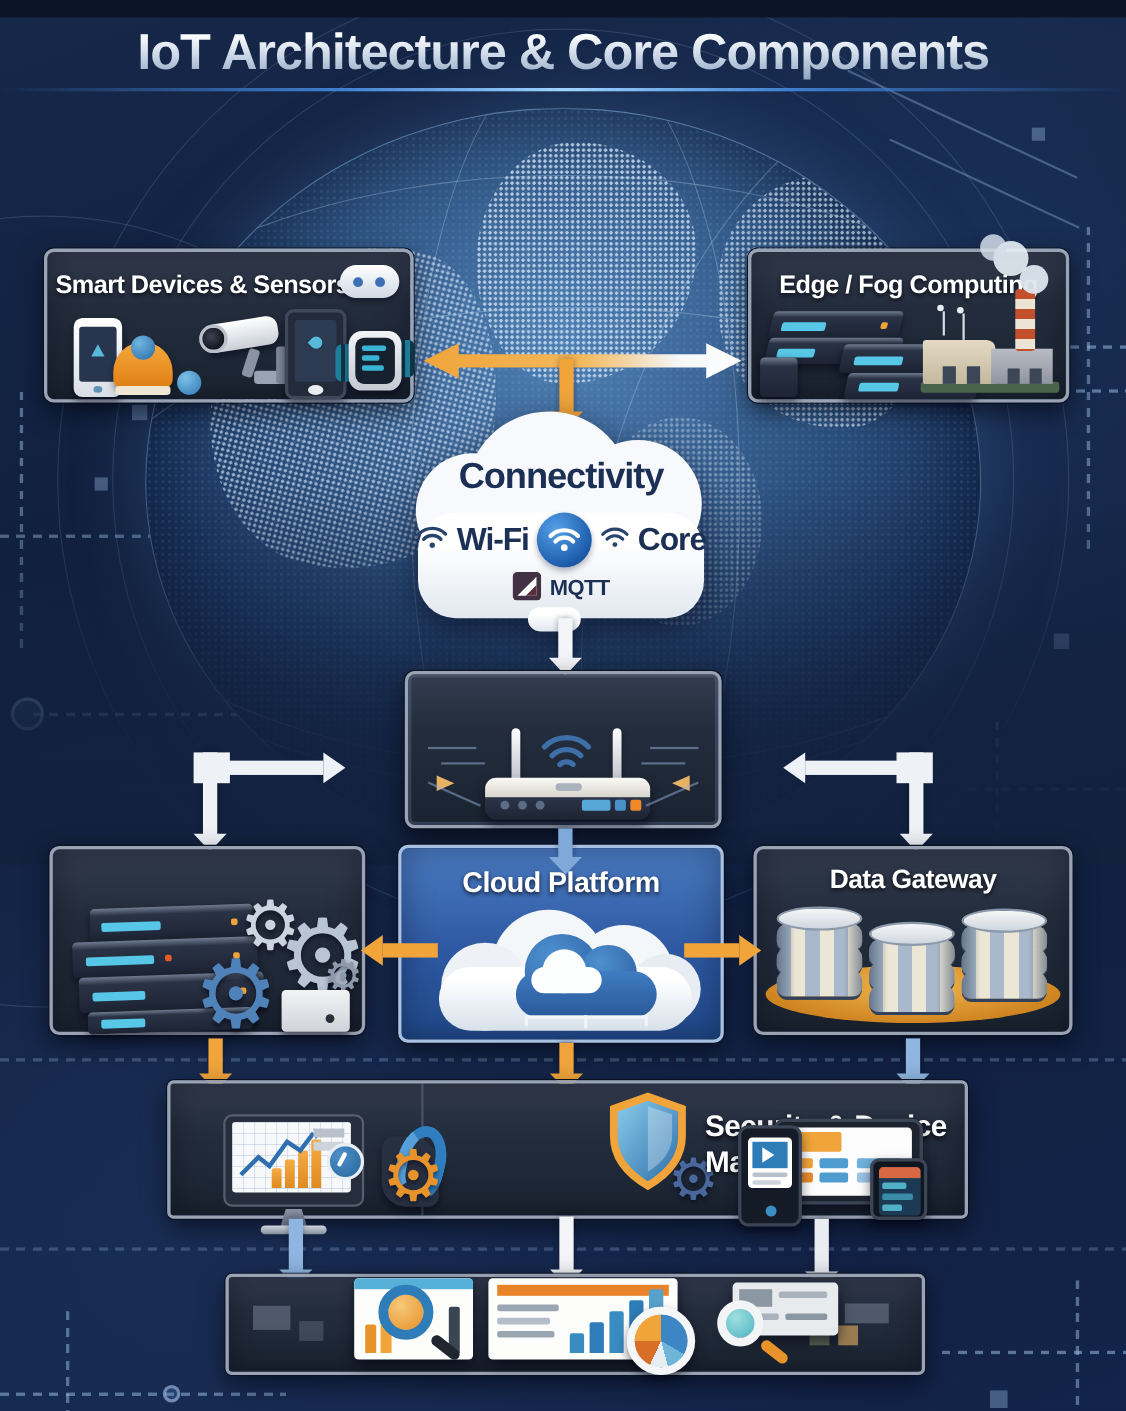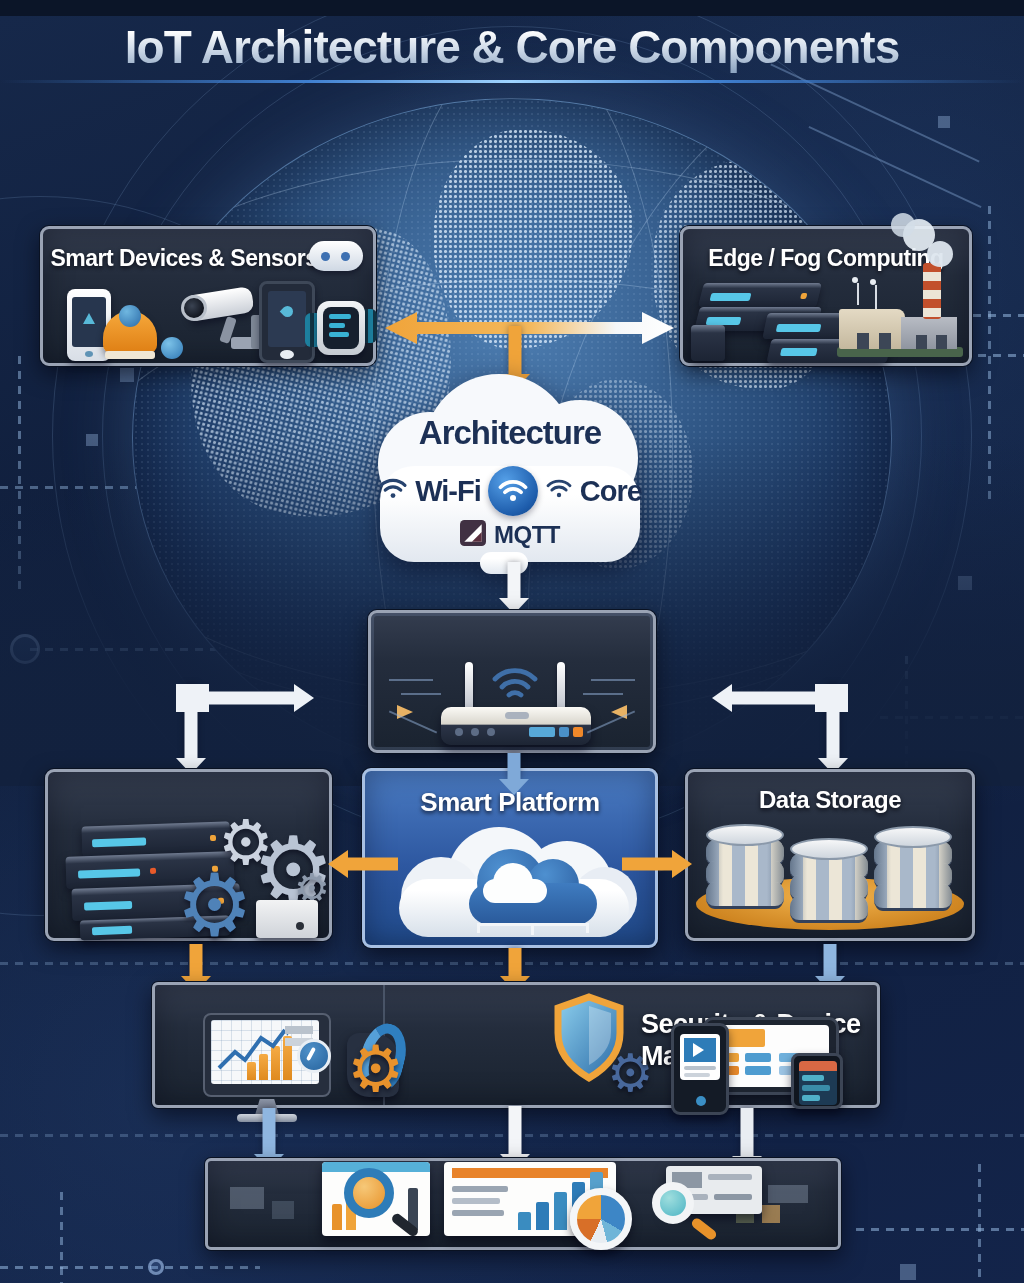--- a/index.html
+++ b/index.html
@@ -77,21 +77,21 @@
   .cl-base { position:absolute; background:linear-gradient(180deg,#ffffff 30%, #e2e8f0 100%); border-radius:34px; }
   .cloud-content { position:absolute; left:0; top:40px; width:276px; text-align:center; }
   .conn-title { font-size:33px; font-weight:700; color:#1c3055; letter-spacing:-1px; }
   .proto-row { position:absolute; left:0; top:52px; width:276px; display:flex; justify-content:center; align-items:center; gap:7px; }
   .proto { font-size:29px; font-weight:700; color:#1c3055; letter-spacing:-1px; }
   .wifi-ic { color:#27436e; }
   .wifi-ball { width:50px; height:50px; border-radius:50%;
     background:radial-gradient(circle at 35% 30%, #55a0e8, #1d5cab 70%, #123f7d);
     display:flex; align-items:center; justify-content:center; box-shadow:0 3px 6px rgba(0,0,30,.3); }
   .mqtt-row { position:absolute; left:0; top:106px; width:276px; display:flex; justify-content:center; align-items:center; gap:8px; }
-  .mqtt-label { font-size:24px; font-weight:700; color:#1c3055; letter-spacing:-.5px; }
+  .mqtt-label { font-size:20px; font-weight:700; color:#1c3055; letter-spacing:-.5px; }
 
   
   .router-body { position:absolute; left:70px; top:94px; width:150px; height:38px; border-radius:10px;
     background:linear-gradient(180deg,#fbfaf6 0%, #d9d6cd 45%, #2b3447 48%, #1d2534 100%);
     box-shadow:0 6px 10px rgba(0,0,20,.5); }
   .router-dot { position:absolute; bottom:9px; width:8px; height:8px; border-radius:50%; background:#5d6activityptr; background:#5d6c85; }
   .ant { position:absolute; width:8px; height:52px; border-radius:4px;
     background:linear-gradient(180deg,#ffffff,#b9bec8); bottom:36px; box-shadow:0 2px 4px rgba(0,0,20,.4); }
   .gw-trace { position:absolute; height:2px; background:rgba(150,180,220,.5); }
   .gw-orange { position:absolute; width:0; height:0; border-top:7px solid transparent; border-bottom:7px solid transparent; }
@@ -297,21 +297,21 @@
   </svg>
   <div class="av" style="--c:#f0a43a; left:500px; top:310px; width:30px; height:64px;"></div>
 
   <div class="cloud-wrap">
     <div class="cl" style="left:52px; top:0; width:150px; height:150px;"></div>
     <div class="cl" style="left:6px; top:38px; width:104px; height:104px;"></div>
     <div class="cl" style="left:150px; top:26px; width:116px; height:116px;"></div>
     <div class="cl-base" style="left:8px; top:92px; width:260px; height:96px;"></div>
     <div class="cl-base" style="left:108px; top:178px; width:48px; height:22px;"></div>
     <div class="cloud-content">
-      <div class="conn-title">Architecture</div>
+      <div class="conn-title">Connectivity</div>
       <div class="proto-row">
         <span class="wifi-ic">
           <svg width="30" height="24" viewBox="0 0 24 20">
               <path d="M2 7 A14 14 0 0 1 22 7" fill="none" stroke="currentColor" stroke-width="2.6" stroke-linecap="round"></path>
               <path d="M5.5 11 A9 9 0 0 1 18.5 11" fill="none" stroke="currentColor" stroke-width="2.6" stroke-linecap="round"></path>
               <circle cx="12" cy="15.5" r="2" fill="currentColor"></circle>
             </svg>
         </span>
         <span class="proto">Wi-Fi</span>
         <span class="wifi-ball">
@@ -404,41 +404,41 @@
     <div class="gear" style="left:170px; top:40px; font-size:62px; color:#ccd4e0;">⚙</div>
     <div class="gear" style="left:204px; top:52px; font-size:92px; color:#b9c4d4;">⚙</div>
     <div class="gear" style="left:128px; top:90px; font-size:86px; color:#4f82b8;">⚙</div>
     <div class="gear" style="left:246px; top:96px; font-size:40px; color:#8d9aac;">⚙</div>
     <div class="abs" style="left:208px; top:128px; width:62px; height:38px; background:linear-gradient(180deg,#f2f3f4,#cfd3d9); border-radius:4px; box-shadow:0 4px 7px rgba(0,0,15,.5);">
       <div class="abs" style="left:40px; top:22px; width:8px; height:8px; border-radius:50%; background:#2a2f38;"></div>
     </div>
   </div>
 
   <div class="node" style="left:362px; top:752px; width:296px; height:180px; background:linear-gradient(180deg,#4a7bc2 0%, #2d57a0 55%, #204a8a 100%); border-color:#a8c0e2;">
-    <div class="node-title" style="top:16px; font-size:26px;">Smart Platform</div>
+    <div class="node-title" style="top:16px; font-size:26px;">Cloud Platform</div>
     <div>
       <div class="cl" style="left:82px; top:56px; width:104px; height:104px; background:#f4f7fa;"></div>
       <div class="cl" style="left:36px; top:86px; width:80px; height:80px; background:#eef2f7;"></div>
       <div class="cl" style="left:156px; top:70px; width:92px; height:92px; background:#f4f7fa;"></div>
       <div class="cl" style="left:208px; top:96px; width:64px; height:64px; background:#e8edf4;"></div>
       <div class="cl-base" style="left:34px; top:108px; width:230px; height:58px; background:linear-gradient(180deg,#ffffff 20%, #d7e0ea 100%);"></div>
       <div class="cl" style="left:112px; top:78px; width:68px; height:68px; background:radial-gradient(circle at 35% 30%, #4e90d0, #2a5c9e);"></div>
       <div class="cl" style="left:162px; top:88px; width:52px; height:52px; background:radial-gradient(circle at 35% 30%, #4e90d0, #2a5c9e);"></div>
       <div class="cl-base" style="left:104px; top:112px; width:128px; height:42px; background:linear-gradient(180deg,#3f7cc0,#29599a);"></div>
       <div class="cl" style="left:128px; top:92px; width:40px; height:40px; background:#fdfefe;"></div>
       <div class="cl-base" style="left:118px; top:108px; width:64px; height:24px; background:#fdfefe;"></div>
       <div class="abs" style="left:112px; top:152px; width:112px; height:3px; background:#f2f5f8;"></div>
       <div class="abs" style="left:112px; top:152px; width:3px; height:10px; background:#f2f5f8;"></div>
       <div class="abs" style="left:166px; top:152px; width:3px; height:12px; background:#f2f5f8;"></div>
       <div class="abs" style="left:221px; top:152px; width:3px; height:10px; background:#f2f5f8;"></div>
     </div>
   </div>
 
   <div class="node" style="left:685px; top:753px; width:290px; height:172px;">
-    <div class="node-title" style="top:14px; font-size:24px;">Data Storage</div>
+    <div class="node-title" style="top:14px; font-size:24px;">Data Gateway</div>
     <div class="db-platform" style="left:8px; bottom:8px; width:268px; height:52px;"></div>
     <div class="db-stack" style="left:18px; top:52px;">
       <div class="db-top"></div>
         <div class="db-seg"></div>
         <div class="db-seg"></div>
         <div class="db-seg"></div>
     </div>
     <div class="db-stack" style="left:102px; top:66px;">
       <div class="db-top"></div>
         <div class="db-seg"></div>

